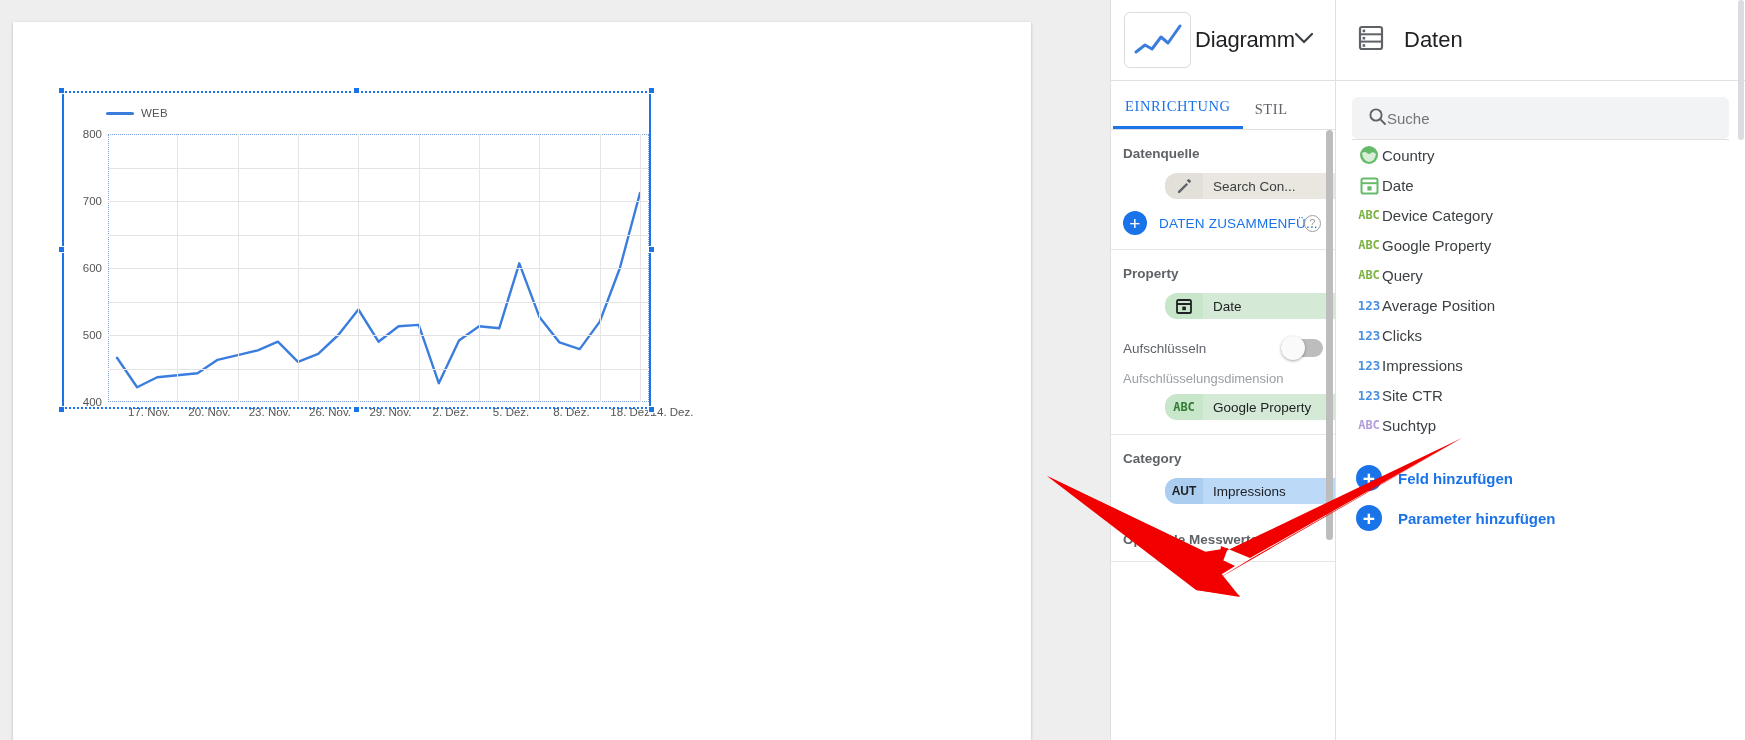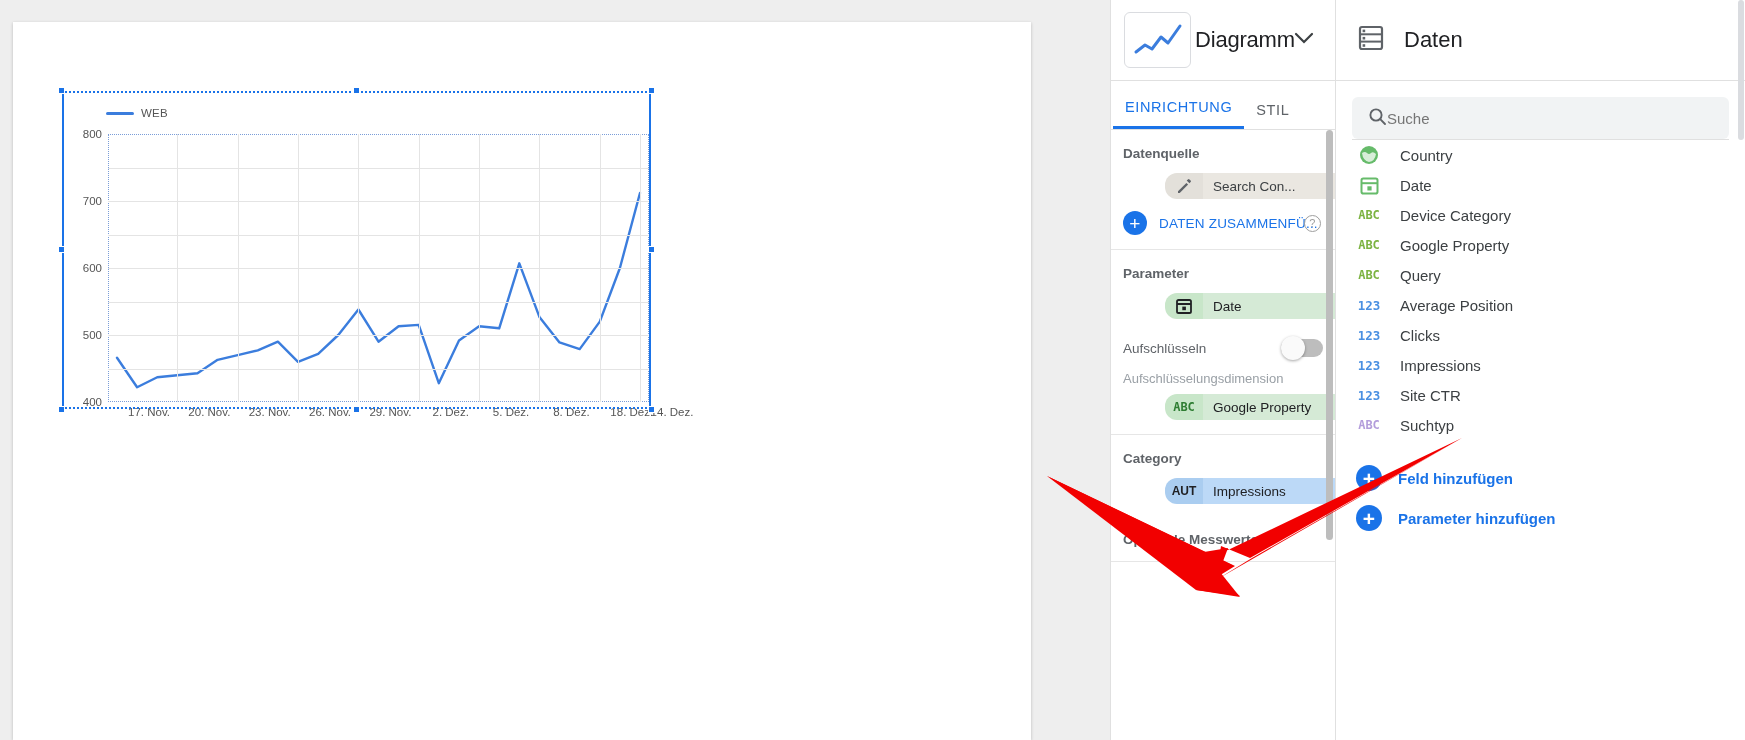--- a/index.html
+++ b/index.html
@@ -104,21 +104,21 @@
   }
   #chart-type-label { font-size: 22px; color: #202124; letter-spacing: -0.2px; }
   #chart-type-caret { margin-left: -6px; color: #3c4043; }
 
   #props-tabs {
     height: 49px; display: flex; align-items: flex-end;
     border-bottom: 1px solid #e0e0e0; padding-left: 2px;
   }
   .ptab {
     font-size: 14.5px; font-weight: 500; letter-spacing: .6px;
-    padding: 0 12px 11px 12px; cursor: pointer; color: #5f6368;
+    padding: 0 12px 11px 12px; cursor: pointer; color: #5f6368; font-family: Liberation Serif, serif;
   }
   .ptab.active { color: #1a73e8; border-bottom: 3px solid #1a73e8; }
 
   #props-body { position: relative; height: 610px; overflow: hidden; }
   .psection { padding: 16px 12px 14px 12px; border-bottom: 1px solid #e6e6e6; }
   .psection-title { font-size: 13.5px; color: #5f6368; font-weight: 700; margin-bottom: 12px; }
   .psection-sub { font-size: 13px; color: #9aa0a6; margin: 14px 0 8px 0; }
 
   .chip {
     display: flex; align-items: stretch; height: 26px; border-radius: 12px;
@@ -187,21 +187,21 @@
   #search-placeholder { color: #757575; font-size: 15px; }
 
   #source-row {
     display: flex; align-items: center; gap: 13px; padding: 16px 16px 13px 18px;
     cursor: pointer;
   }
   #source-name { font-size: 15px; font-weight: 700; color: #202124; flex: 1; white-space: nowrap; overflow: hidden; }
   #source-divider { height: 1px; background: #e0e0e0; margin: 0 16px; }
 
   .field-row {
-    display: flex; align-items: center; gap: 18px;
+    display: flex; align-items: center; 
     height: 30px; padding: 0 16px 0 20px; cursor: pointer;
   }
   .field-icon { width: 26px; display: flex; align-items: center; justify-content: center; flex: 0 0 26px; }
   .field-icon .abc { font-size: 12px; font-weight: 700; font-family: "DejaVu Sans Mono", monospace; }
   .field-icon .num { font-size: 12.5px; font-weight: 700; font-family: "DejaVu Sans Mono", monospace; color: #4a90e2; }
   .field-label { font-size: 15px; color: #3c4043; }
 
   #data-add-links { margin-top: 18px; }
   .data-add-link {
     display: flex; align-items: center; gap: 16px; padding: 7px 16px 7px 20px;
@@ -330,21 +330,21 @@
           <span class="chip-text">Search Con...</span>
         </div>
         <div class="addlink">
           <span class="plus-circle">+</span>
           <span>DATEN ZUSAMMENFÜ...</span>
           <span style="position:absolute;right:14px;width:17px;height:17px;border-radius:50%;border:1.4px solid #9e9e9e;color:#9e9e9e;font-size:11px;display:flex;align-items:center;justify-content:center;">?</span>
         </div>
       </div>
 
       <div class="psection">
-        <div class="psection-title">Parameter</div>
+        <div class="psection-title">Property</div>
         <div class="chip green">
           <span class="chip-icon">
             <svg width="18" height="18" viewBox="0 0 18 18">
               <rect x="2" y="3" width="14" height="13" rx="1.6" fill="none" stroke="#202124" stroke-width="1.8"></rect>
               <line x1="2" y1="7" x2="16" y2="7" stroke="#202124" stroke-width="1.8"></line>
               <rect x="7.3" y="9.6" width="3.6" height="3.6" fill="#202124"></rect>
             </svg>
           </span>
           <span class="chip-text">Date</span>
         </div>

